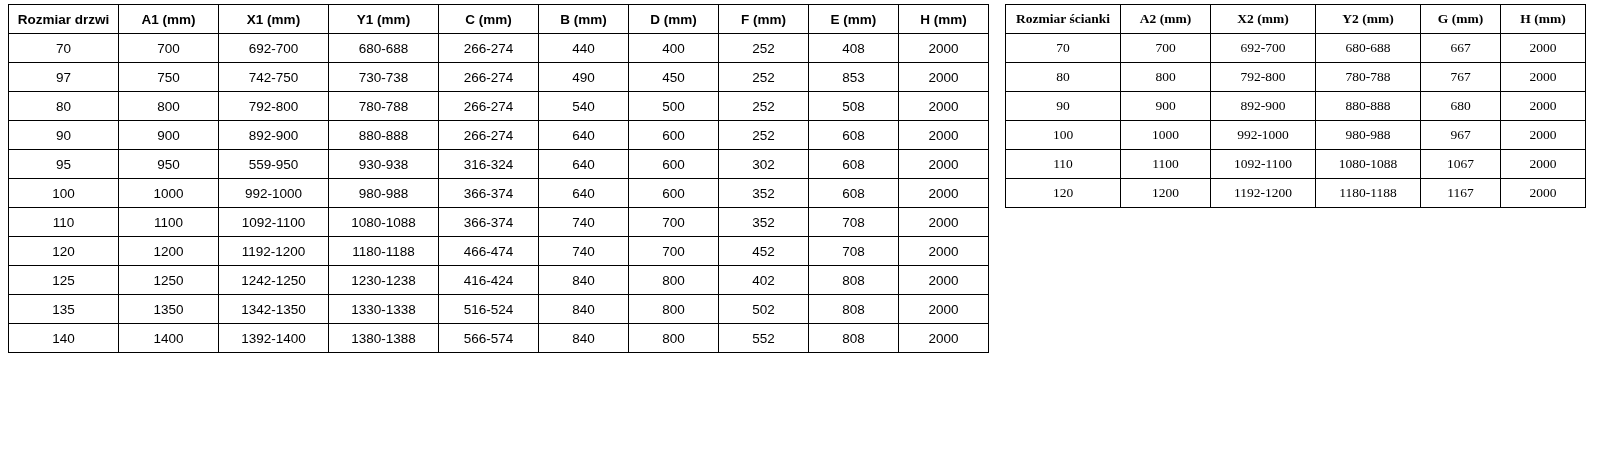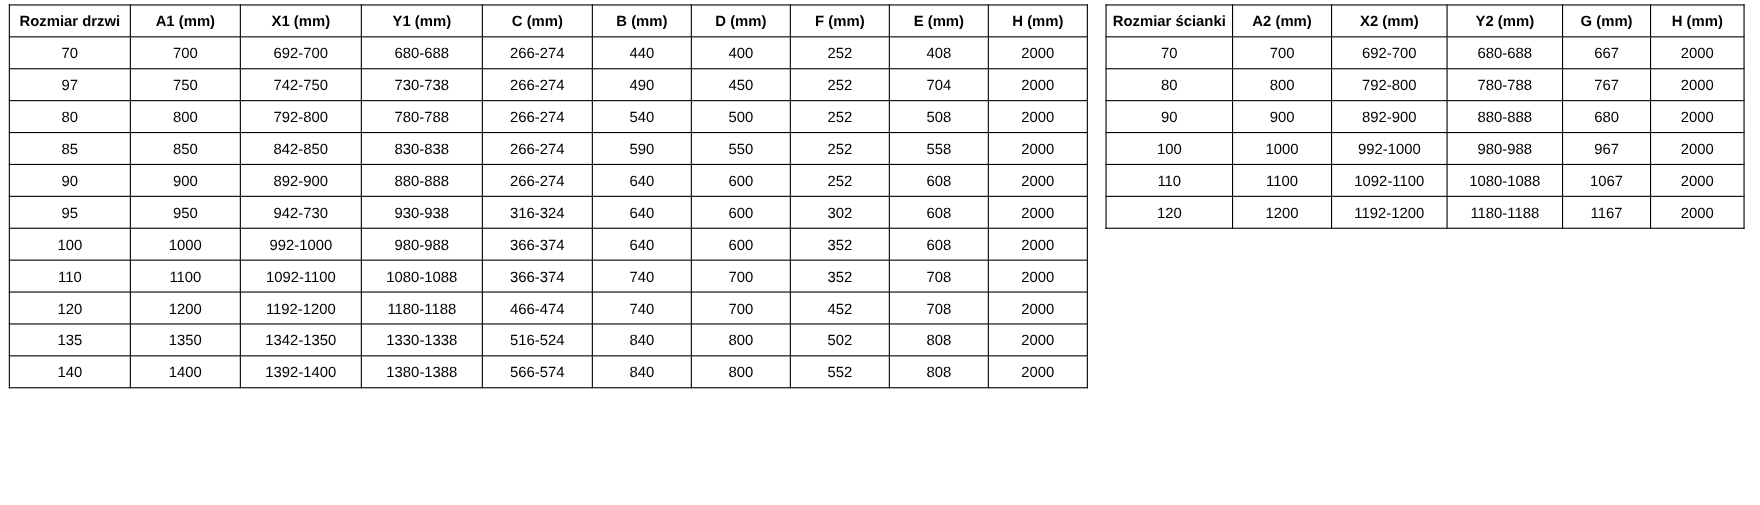--- a/index.html
+++ b/index.html
@@ -58,20 +58,21 @@
   #doors-table col.c7 { width: 90px; }
   #doors-table col.c8 { width: 90px; }
   #doors-table col.c9 { width: 90px; }
 
   
   #walls-table {
     position: absolute;
     left: 1005px;
     top: 4px;
     width: 560px;
+    font-family: Liberation Serif, serif;
   }
   #walls-table col.c0 { width: 115px; }
   #walls-table col.c1 { width: 90px; }
   #walls-table col.c2 { width: 105px; }
   #walls-table col.c3 { width: 105px; }
   #walls-table col.c4 { width: 80px; }
   #walls-table col.c5 { width: 85px; }
 </style>
 </head>
 <body>
@@ -120,63 +121,51 @@
         </tr>
         <tr>
           <td>97</td>
           <td>750</td>
           <td>742-750</td>
           <td>730-738</td>
           <td>266-274</td>
           <td>490</td>
           <td>450</td>
           <td>252</td>
-          <td>704</td>
+          <td>853</td>
           <td>2000</td>
         </tr>
         <tr>
           <td>80</td>
           <td>800</td>
           <td>792-800</td>
           <td>780-788</td>
           <td>266-274</td>
           <td>540</td>
           <td>500</td>
           <td>252</td>
           <td>508</td>
-          <td>2000</td>
-        </tr>
-        <tr>
-          <td>85</td>
-          <td>850</td>
-          <td>842-850</td>
-          <td>830-838</td>
-          <td>266-274</td>
-          <td>590</td>
-          <td>550</td>
-          <td>252</td>
-          <td>558</td>
           <td>2000</td>
         </tr>
         <tr>
           <td>90</td>
           <td>900</td>
           <td>892-900</td>
           <td>880-888</td>
           <td>266-274</td>
           <td>640</td>
           <td>600</td>
           <td>252</td>
           <td>608</td>
           <td>2000</td>
         </tr>
         <tr>
           <td>95</td>
           <td>950</td>
-          <td>942-730</td>
+          <td>559-950</td>
           <td>930-938</td>
           <td>316-324</td>
           <td>640</td>
           <td>600</td>
           <td>302</td>
           <td>608</td>
           <td>2000</td>
         </tr>
         <tr>
           <td>100</td>
@@ -205,20 +194,32 @@
         <tr>
           <td>120</td>
           <td>1200</td>
           <td>1192-1200</td>
           <td>1180-1188</td>
           <td>466-474</td>
           <td>740</td>
           <td>700</td>
           <td>452</td>
           <td>708</td>
+          <td>2000</td>
+        </tr>
+        <tr>
+          <td>125</td>
+          <td>1250</td>
+          <td>1242-1250</td>
+          <td>1230-1238</td>
+          <td>416-424</td>
+          <td>840</td>
+          <td>800</td>
+          <td>402</td>
+          <td>808</td>
           <td>2000</td>
         </tr>
         <tr>
           <td>135</td>
           <td>1350</td>
           <td>1342-1350</td>
           <td>1330-1338</td>
           <td>516-524</td>
           <td>840</td>
           <td>800</td>

